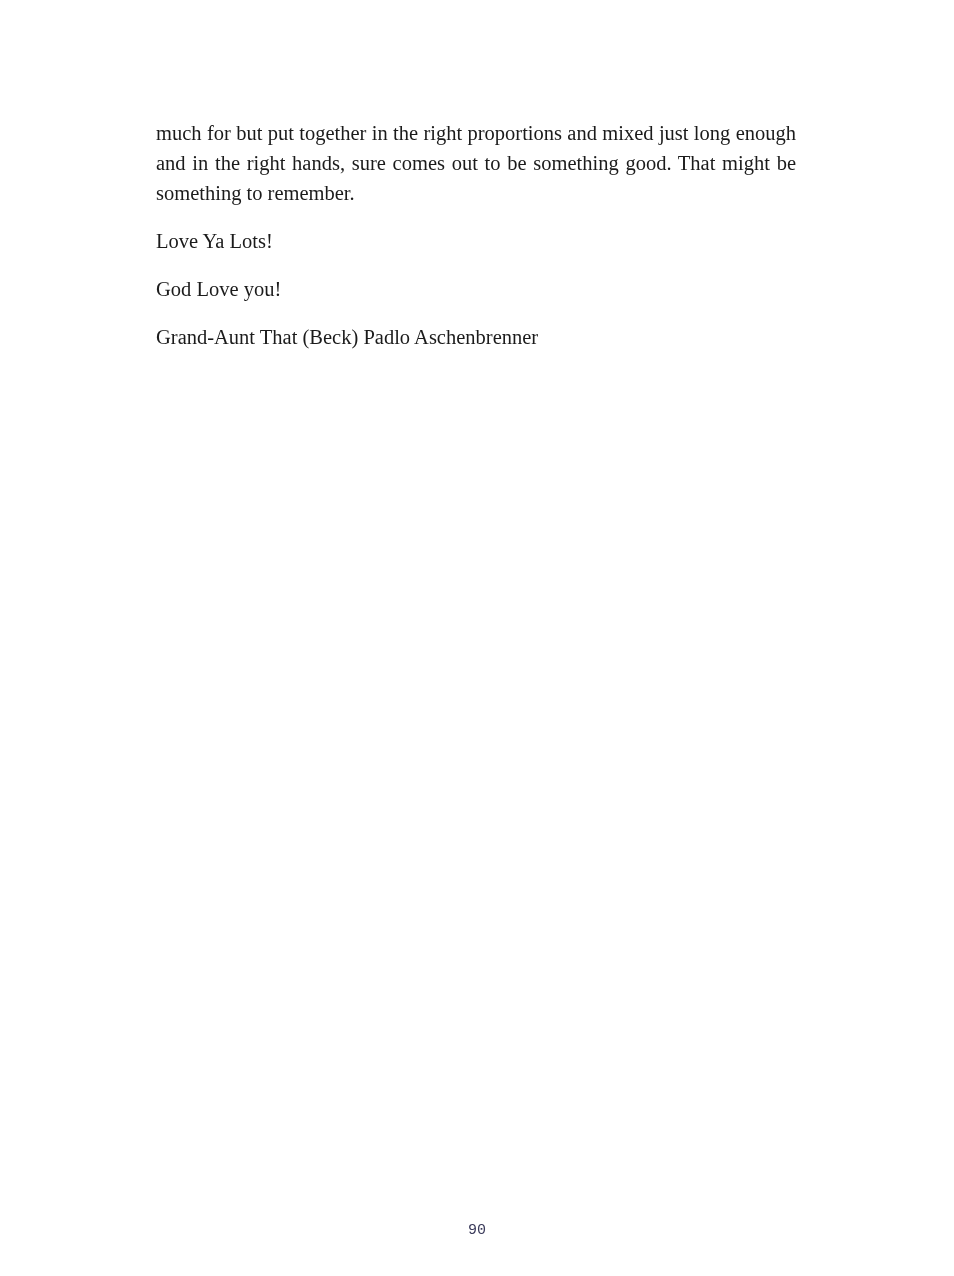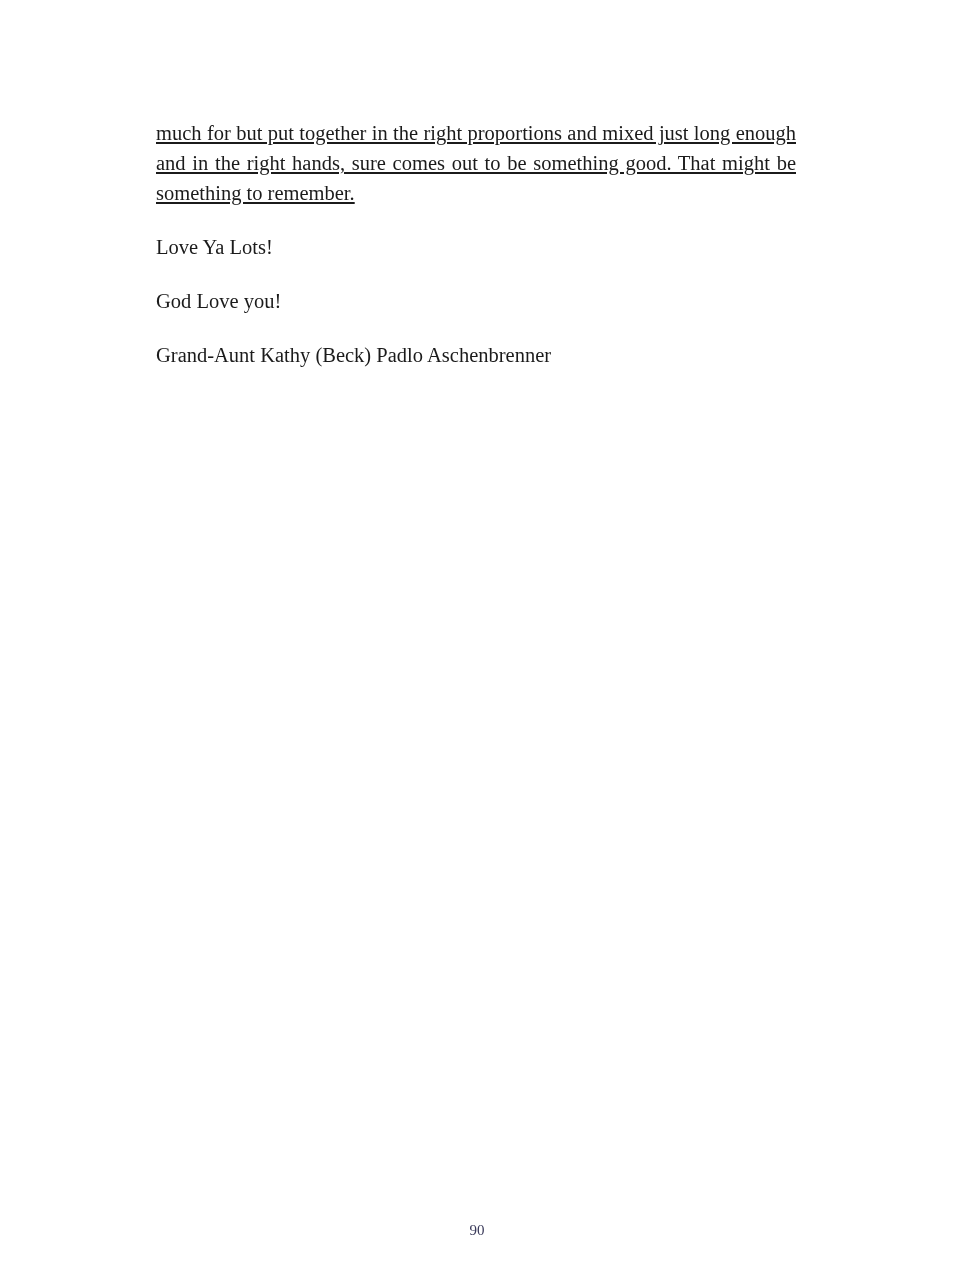--- a/index.html
+++ b/index.html
@@ -31,48 +31,47 @@
   p.para {
     margin: 0 0 0 0;
     font-size: 20.5px;
     line-height: 30px;
     color: #1b1b1b;
     text-align: justify;
     text-justify: inter-word;
   }
   p.body-para {
     text-align: justify;
-    text-decoration: underline;
   }
   p.sign {
     text-align: left;
-    margin-top: 24px;
+    margin-top: 18px;
   }
   .gap-1 { margin-top: 18px; }
   .page-number {
     position: absolute;
     left: 0;
     top: 1222px;
     width: 954px;
     text-align: center;
     font-size: 15px;
     color: #3a3a5a;
-    font-family: Liberation Serif, serif;
+    font-family: Liberation Mono, monospace;
   }
 </style>
 </head>
 <body>
 
 <div class="page">
 
   <div class="text-block">
     <p class="para body-para">much for but put together in the right proportions and mixed just long enough and in the right hands, sure comes out to be something good.  That might be something to remember.</p>
 
     <p class="para sign gap-1">Love Ya Lots!</p>
 
     <p class="para sign gap-1">God Love you!</p>
 
-    <p class="para sign gap-1">Grand-Aunt Kathy (Beck) Padlo Aschenbrenner</p>
+    <p class="para sign gap-1">Grand-Aunt That (Beck) Padlo Aschenbrenner</p>
   </div>
 
   <div class="page-number">90</div>
 
 </div>
 
 </body></html>

